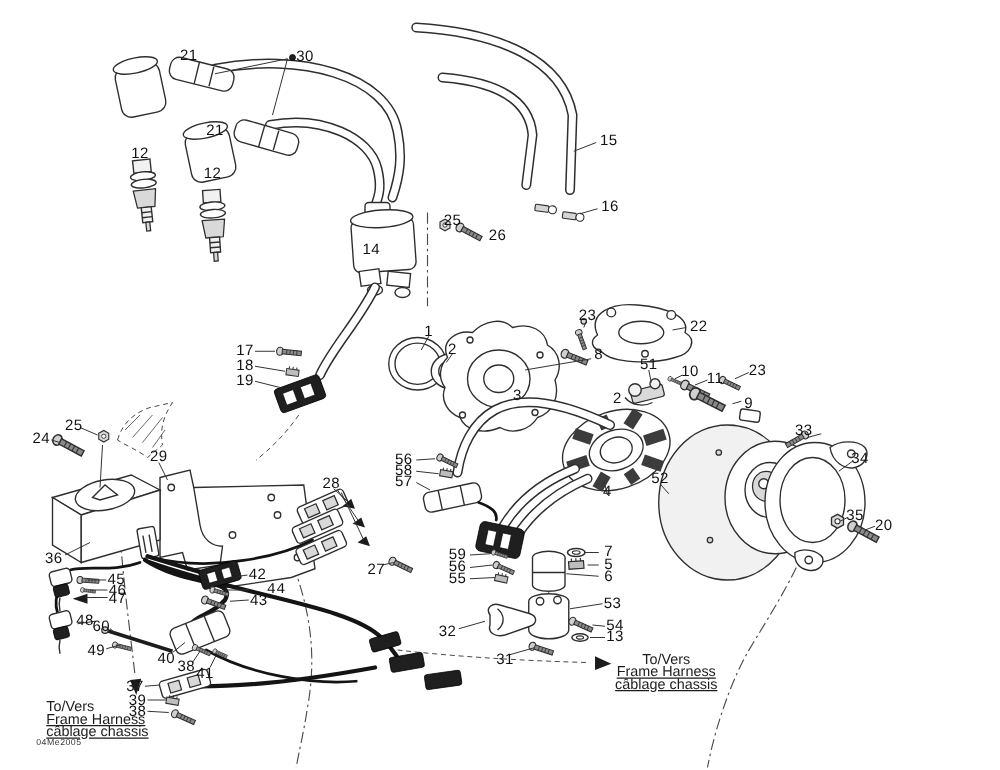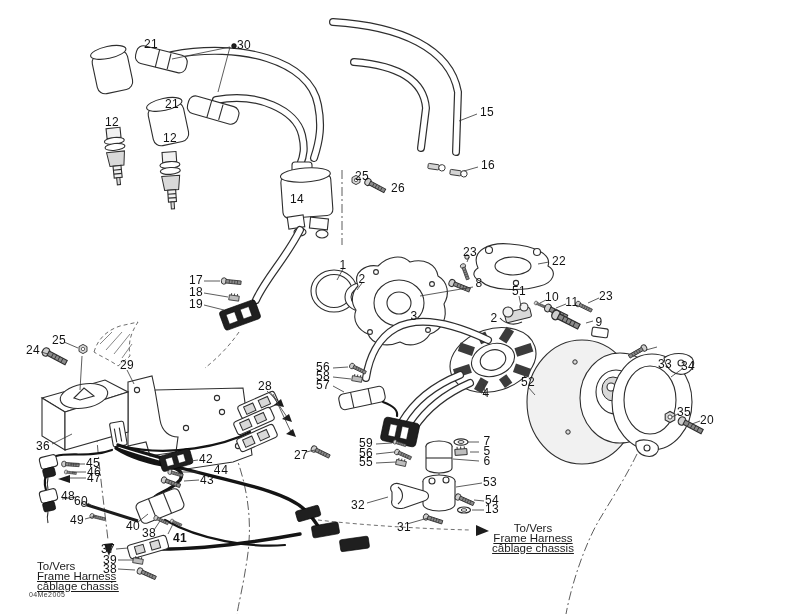--- a/index.html
+++ b/index.html
@@ -486,21 +486,21 @@
       <span class="callout" style="left: 479px; top: 283px;">8</span>
       <span class="callout" style="left: 559px; top: 261px;">22</span>
       <span class="callout" style="left: 519px; top: 291px;">51</span>
       <span class="callout" style="left: 552px; top: 297px;">10</span>
       <span class="callout" style="left: 572px; top: 302px;">11</span>
       <span class="callout" style="left: 606px; top: 296px;">23</span>
       <span class="callout" style="left: 599px; top: 322px;">9</span>
       <span class="callout" style="left: 494px; top: 318px;">2</span>
       <span class="callout" style="left: 528px; top: 382px;">52</span>
       <span class="callout" style="left: 486px; top: 393px;">4</span>
-      <span class="callout" style="left: 665px; top: 344px; margin-top: 20px;">33</span>
+      <span class="callout" style="left: 643px; top: 344px;">33</span>
       <span class="callout" style="left: 688px; top: 366px;">34</span>
       <span class="callout" style="left: 684px; top: 412px;">35</span>
       <span class="callout" style="left: 707px; top: 420px;">20</span>
       <span class="callout" style="left: 33px; top: 350px;">24</span>
       <span class="callout" style="left: 59px; top: 340px;">25</span>
       <span class="callout" style="left: 127px; top: 365px;">29</span>
       <span class="callout" style="left: 43px; top: 446px;">36</span>
       <span class="callout" style="left: 265px; top: 386px;">28</span>
       <span class="callout" style="left: 323px; top: 367px;">56</span>
       <span class="callout" style="left: 323px; top: 376px;">58</span>
@@ -521,21 +521,21 @@
       <span class="callout" style="left: 221px; top: 471px; font-family: Liberation Mono, monospace;">44</span>
       <span class="callout" style="left: 207px; top: 480px;">43</span>
       <span class="callout" style="left: 93px; top: 463px;">45</span>
       <span class="callout" style="left: 94px; top: 472px;">46</span>
       <span class="callout" style="left: 94px; top: 478px;">47</span>
       <span class="callout" style="left: 68px; top: 496px;">48</span>
       <span class="callout" style="left: 81px; top: 501px;">60</span>
       <span class="callout" style="left: 77px; top: 520px;">49</span>
       <span class="callout" style="left: 133px; top: 526px;">40</span>
       <span class="callout" style="left: 149px; top: 533px;">38</span>
-      <span class="callout" style="left: 180px; top: 538px; font-weight: bold;">41</span>
+      <span class="callout" style="left: 164px; top: 538px;">41</span>
       <span class="callout" style="left: 108px; top: 549px;">37</span>
       <span class="callout" style="left: 110px; top: 560px;">39</span>
       <span class="callout" style="left: 110px; top: 569px;">38</span>
       <div class="note" style="left: 37px; top: 562px;">
         <div class="note-line">To/Vers</div>
         <div class="note-line u">Frame Harness</div>
         <div class="note-line u">câblage chassis</div>
       </div>
       <div class="note center" style="left: 533px; top: 524px;">
         <div class="note-line">To/Vers</div>

